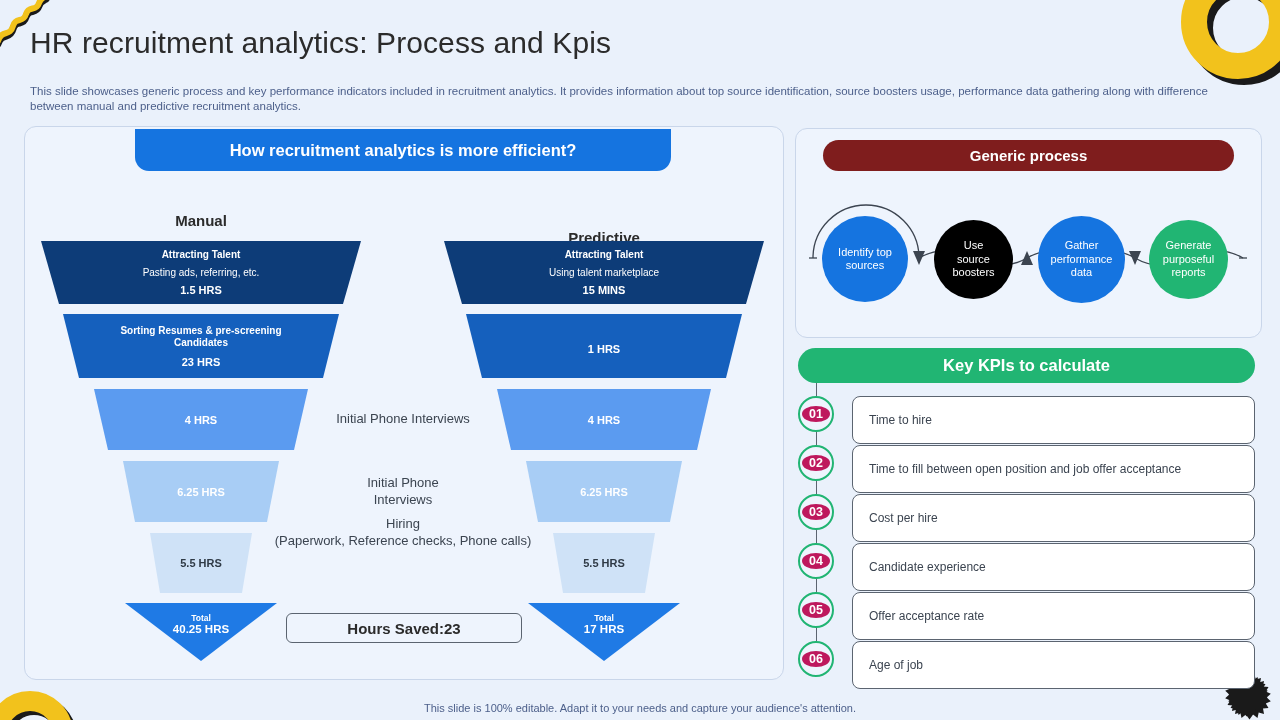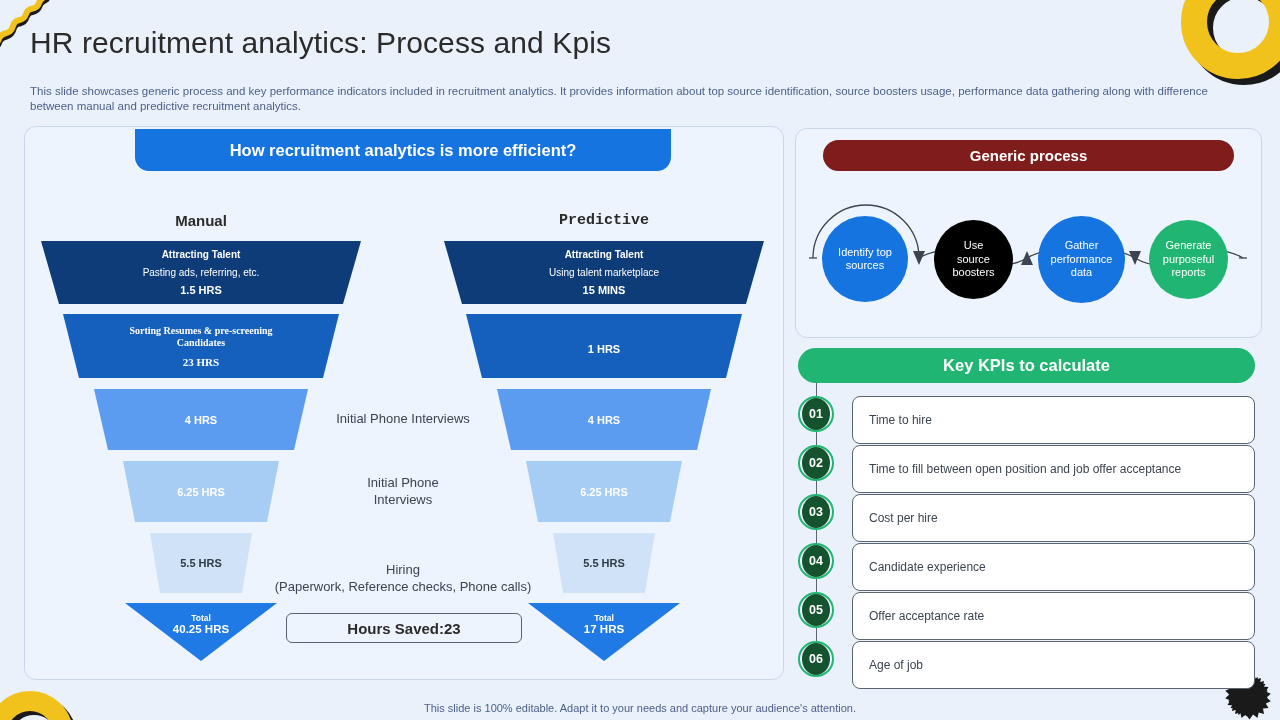--- a/index.html
+++ b/index.html
@@ -52,21 +52,21 @@
     left:798px;top:348px;width:457px;height:35px;
     background:#21b573;border-radius:18px;font-size:16.5px;
   }
 
   
   .col-title{
     position:absolute;font-size:15px;font-weight:bold;color:#2b2b2b;
     text-align:center;width:200px;
   }
   #title-manual{left:101px;top:212px;}
-  #title-predictive{left:504px;top:212px;font-family:Liberation Mono, monospace;}
+  #title-predictive{left:504px;top:229px;}
 
   .funnel-seg{position:absolute;display:flex;flex-direction:column;
     align-items:center;justify-content:center;text-align:center;color:#fff;}
   .funnel-seg .s-title{font-size:10px;font-weight:bold;line-height:12.5px;}
   .funnel-seg .s-sub{font-size:10px;font-weight:400;margin-top:5px;}
   .funnel-seg .s-val{font-size:11px;font-weight:bold;margin-top:6px;}
   .funnel-seg.solo .s-val{margin-top:0;}
   .dark-text .s-val{color:#2f3a46;}
 
   .tri-total{position:absolute;display:flex;flex-direction:column;
@@ -98,21 +98,21 @@
 
   
   .kpi-row{position:absolute;left:798px;height:36px;}
   .kpi-badge{
     position:absolute;left:0;top:0;width:36px;height:36px;border-radius:50%;
     border:2px solid #21b573;background:#eef4fd;
     display:flex;align-items:center;justify-content:center;
     box-sizing:border-box;
   }
   .kpi-badge .inner{
-    width:28px;height:32px;border-radius:50%;background:#14532d;color:#fff;
+    width:28px;height:16px;border-radius:50%;background:#be185d;color:#fff;
     display:flex;align-items:center;justify-content:center;
     font-size:12.5px;font-weight:bold;
   }
   .kpi-box{
     position:absolute;left:54px;width:403px;height:48px;
     border:1px solid #5b6470;border-radius:8px;background:#ffffff;
     display:flex;align-items:center;box-sizing:border-box;
     padding-left:16px;font-size:12px;color:#3b4450;
   }
   #kpi-spine{position:absolute;left:816px;top:383px;width:1px;height:276px;background:#5b6470;}
@@ -164,21 +164,21 @@
   <polygon points="53,148 267,148 253,209 67,209" fill="#5b9bf0"></polygon>
   <polygon points="82,220 238,220 226,281 94,281" fill="#a8cdf5"></polygon>
   <polygon points="109,292 211,292 201,352 119,352" fill="#cfe2f7"></polygon>
   <polygon points="84,362 236,362 160,420 160,420" fill="#1f7ae5"></polygon>
 </svg>
 <div class="funnel-seg" style="left:41px;top:241px;width:320px;height:63px;">
   <div class="s-title">Attracting Talent</div>
   <div class="s-sub">Pasting ads, referring, etc.</div>
   <div class="s-val">1.5 HRS</div>
 </div>
-<div class="funnel-seg" style="left:63px;top:314px;width:276px;height:64px;font-family:Liberation Serif, serif;">
+<div class="funnel-seg" style="left:63px;top:314px;width:276px;height:64px;">
   <div class="s-title" style="max-width:170px;">Sorting Resumes &amp; pre-screening Candidates</div>
   <div class="s-val">23 HRS</div>
 </div>
 <div class="funnel-seg solo" style="left:94px;top:389px;width:214px;height:61px;">
   <div class="s-val">4 HRS</div>
 </div>
 <div class="funnel-seg solo" style="left:123px;top:461px;width:156px;height:61px;">
   <div class="s-val">6.25 HRS</div>
 </div>
 <div class="funnel-seg solo dark-text" style="left:150px;top:533px;width:102px;height:60px;">
@@ -219,21 +219,21 @@
   <div class="t-val">17 HRS</div>
 </div>
 
 <div class="center-label" style="top:410px;">
   <span>Initial Phone Interviews</span>
 </div>
 <div class="center-label" style="top:474px;">
   <div>Initial Phone</div>
   <div>Interviews</div>
 </div>
-<div class="center-label" style="top:561px;">
+<div class="center-label" style="top:515px;">
   <div>Hiring</div>
   <div>(Paperwork, Reference checks, Phone calls)</div>
 </div>
 
 <div id="hours-saved">Hours Saved:23</div>
 
 <div class="panel" id="panel-process"></div>
 <div class="banner" id="process-banner">Generic process</div>
 
 <svg style="position:absolute;left:795px;top:185px;" width="465" height="150" viewBox="0 0 465 150">

